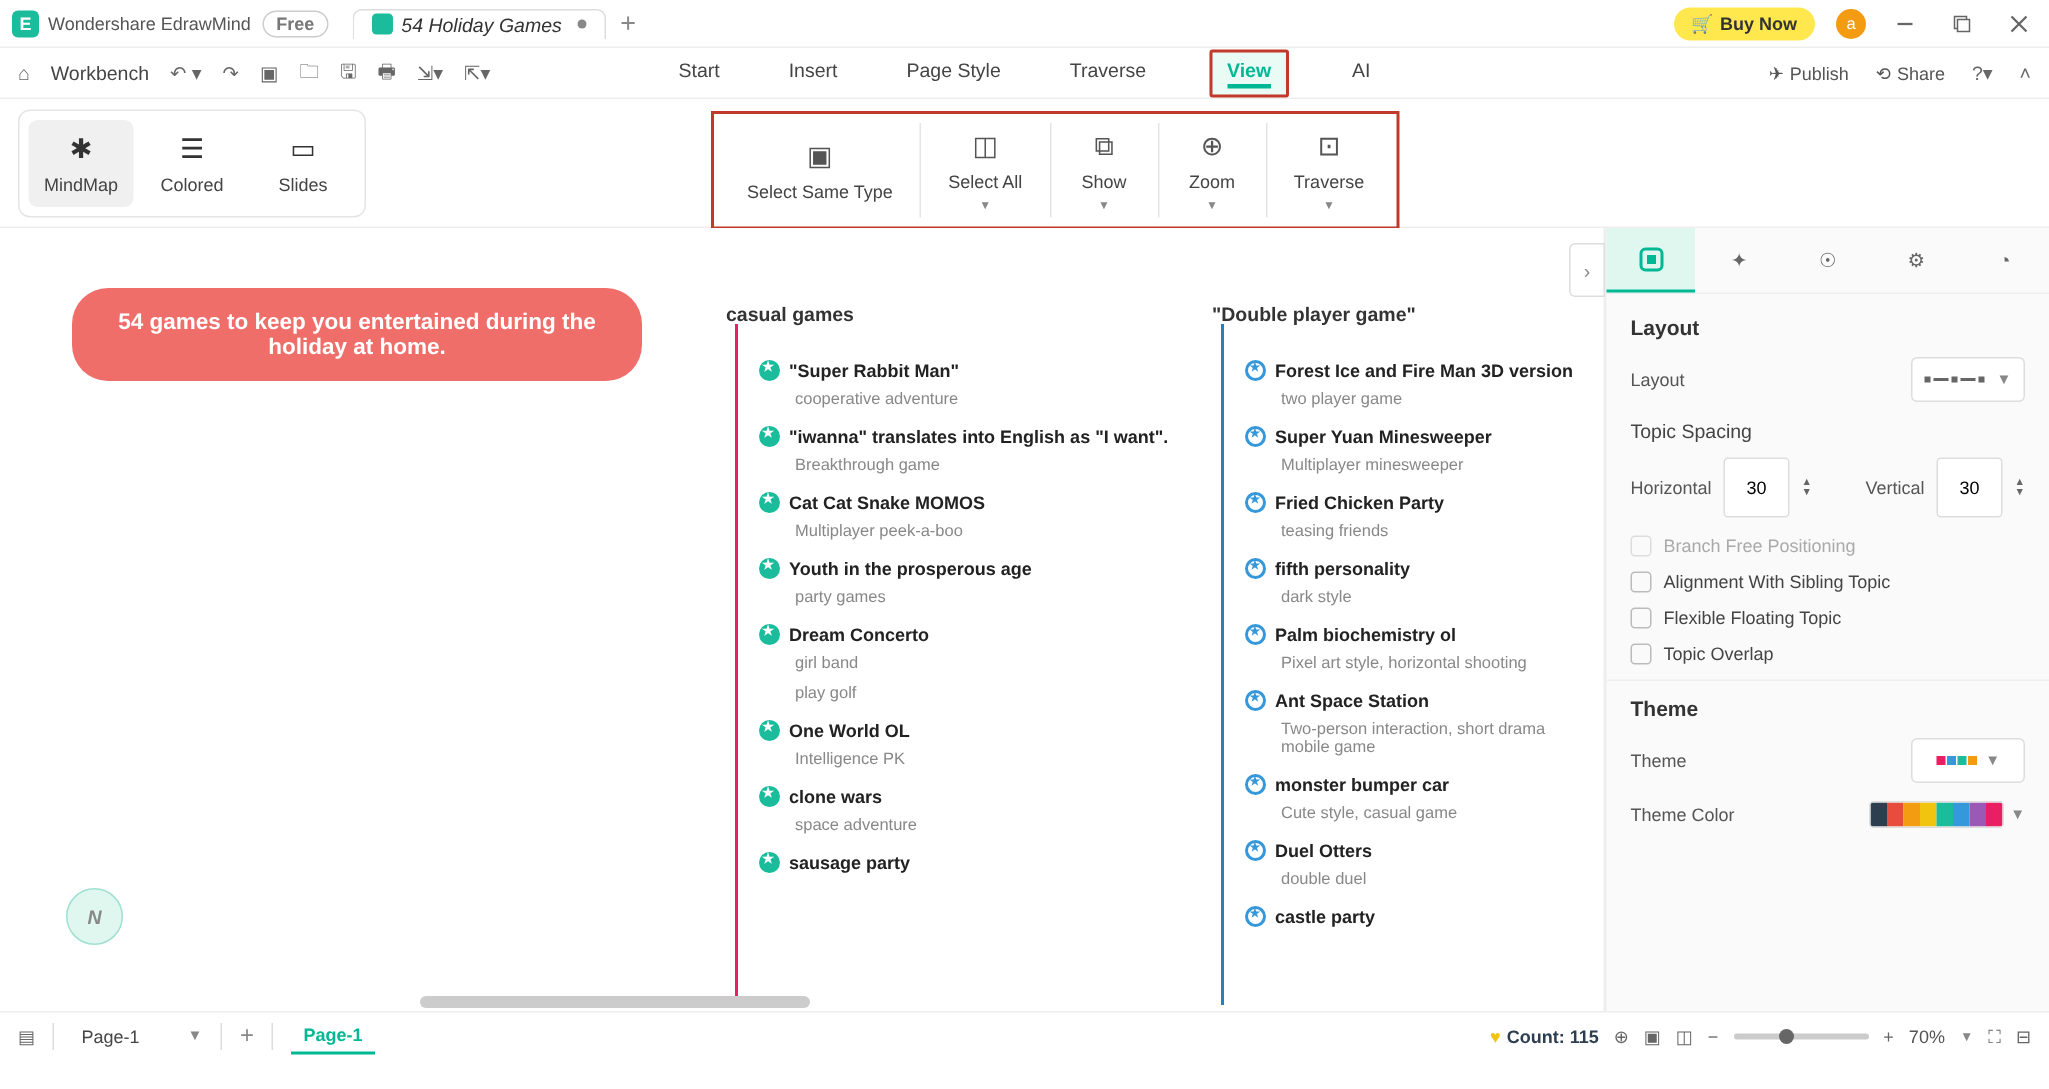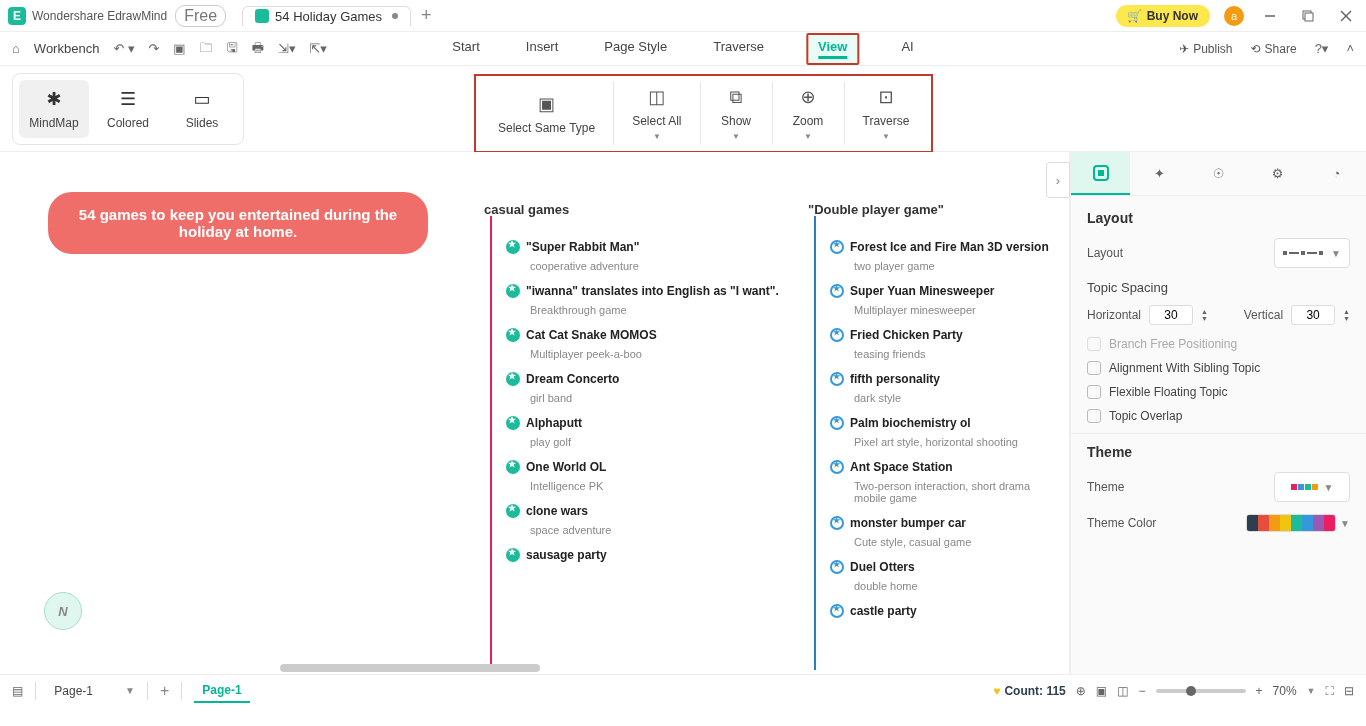--- a/index.html
+++ b/index.html
@@ -1,21 +1,21 @@
 <!DOCTYPE html>
 <html><head>
 <meta charset="utf-8">
 <style>
 * { margin: 0; padding: 0; box-sizing: border-box; font-family: -apple-system, BlinkMacSystemFont, "Segoe UI", sans-serif; }
 body { width: 1366px; height: 726px; background: #fff; overflow: hidden; font-size: 13px; color: #333; }
 .titlebar { display: flex; align-items: center; height: 32px; border-bottom: 1px solid #eee; padding: 0 8px; }
 .app-logo { width: 18px; height: 18px; background: #1abc9c; border-radius: 4px; margin-right: 6px; display: inline-flex; align-items: center; justify-content: center; color: #fff; font-size: 12px; font-weight: bold; }
 .app-name { font-size: 12px; color: #555; }
-.free-badge { font-size: 16px; color: #777; border: 1px solid #ccc; border-radius: 10px; padding: 1px 8px; margin-left: 8px; }
-.tab { display: flex; align-items: center; background: #fff; border: 1px solid #ddd; border-bottom: none; border-radius: 6px 6px 0 0; padding: 4px 12px; margin-left: 16px; height: 20px; }
+.free-badge { font-size: 12px; color: #777; border: 1px solid #ccc; border-radius: 10px; padding: 1px 8px; margin-left: 8px; font-weight: bold; }
+.tab { display: flex; align-items: center; background: #fff; border: 1px solid #ddd; border-bottom: none; border-radius: 6px 6px 0 0; padding: 4px 12px; margin-left: 16px; height: 20px; font-style: italic; }
 .tab .tab-ic { width: 14px; height: 14px; background: #1abc9c; border-radius: 3px; margin-right: 6px; }
 .tab .dot { width: 6px; height: 6px; border-radius: 50%; background: #888; margin-left: 10px; }
 .tab-add { margin-left: 10px; color: #888; font-size: 18px; cursor: pointer; }
 .titlebar-right { margin-left: auto; display: flex; align-items: center; gap: 14px; }
 .buy-now { background: #ffe84d; border-radius: 14px; padding: 4px 12px; font-size: 12px; font-weight: bold; display: flex; align-items: center; gap: 4px; cursor: pointer; }
 .avatar { width: 20px; height: 20px; background: #f39c12; border-radius: 50%; color: #fff; display: flex; align-items: center; justify-content: center; font-size: 11px; }
 .win-btn { cursor: pointer; color: #666; padding: 2px 6px; }
 .win-btn svg { display: block; }
 
 .toolbar2 { display: flex; align-items: center; height: 34px; border-bottom: 1px solid #eee; padding: 0 12px; gap: 14px; }
@@ -59,21 +59,21 @@
 .rpanel { width: 296px; background: #fafafa; border-left: 1px solid #eee; display: flex; flex-direction: column; }
 .rp-tabs { display: flex; border-bottom: 1px solid #eee; height: 44px; }
 .rp-tab { flex: 1; display: flex; align-items: center; justify-content: center; cursor: pointer; color: #666; }
 .rp-tab.active { background: #e0f7f0; color: #00b894; border-bottom: 2px solid #00b894; }
 .rp-body { padding: 14px 16px; overflow: auto; flex: 1; }
 .section-h { font-weight: bold; margin-bottom: 12px; font-size: 14px; }
 .row { display: flex; align-items: center; justify-content: space-between; margin-bottom: 12px; font-size: 12px; color: #555; }
 .layout-sel { width: 76px; height: 30px; border: 1px solid #ddd; border-radius: 4px; display: flex; align-items: center; justify-content: center; gap: 2px; cursor: pointer; background: #fff; }
 .layout-sel .d { width: 4px; height: 4px; background: #666; }
 .sp-ctrl { display: flex; align-items: center; gap: 8px; }
-.num-in { width: 44px; height: 20px; border: 1px solid #ddd; border-radius: 3px; text-align: center; font-size: 12px; }
+.num-in { width: 44px; height: 40px; border: 1px solid #ddd; border-radius: 3px; text-align: center; font-size: 12px; }
 .spin { display: flex; flex-direction: column; font-size: 7px; color: #666; line-height: 7px; cursor: pointer; }
 .chk-row { display: flex; align-items: center; gap: 8px; font-size: 12px; color: #444; margin-bottom: 10px; }
 .chk { width: 14px; height: 14px; border: 1px solid #bbb; border-radius: 3px; }
 .hr { height: 1px; background: #eee; margin: 10px -16px; }
 .branch-grid { display: flex; gap: 6px; }
 .bg-cell { width: 22px; height: 22px; border: 1px solid #ccc; border-radius: 3px; cursor: pointer; background: linear-gradient(90deg,#1abc9c 33%,#3498db 33% 66%,#e74c3c 66%); }
 .bg-cell.sel { outline: 2px solid #888; }
 .theme-color { display: flex; height: 18px; border: 1px solid #ddd; border-radius: 3px; overflow: hidden; }
 .tc { flex: 1; }
 .theme-sel { width: 76px; height: 30px; border: 1px solid #ddd; border-radius: 4px; background: #fff; cursor: pointer; display: flex; align-items: center; justify-content: center; position: relative; }
@@ -241,29 +241,32 @@
         <div class="node">
           <div class="node-main">
             <span class="green-star"></span>
             <span>Cat Cat Snake MOMOS</span>
           </div>
           <div class="sub">Multiplayer peek-a-boo</div>
         </div>
         <div class="node">
           <div class="node-main">
             <span class="green-star"></span>
+            <span>Youth in the prosperous age</span>
+          </div>
+          <div class="sub">party games</div>
+        </div>
+        <div class="node">
+          <div class="node-main">
+            <span class="green-star"></span>
             <span>Dream Concerto</span>
           </div>
           <div class="sub">girl band</div>
         </div>
         <div class="node">
-          <div class="node-main">
-            <span class="green-star"></span>
-            <span>Alphaputt</span>
-          </div>
           <div class="sub">play golf</div>
         </div>
         <div class="node">
           <div class="node-main">
             <span class="green-star"></span>
             <span>One World OL</span>
           </div>
           <div class="sub">Intelligence PK</div>
         </div>
         <div class="node">
@@ -328,21 +331,21 @@
             <span class="blue-star"></span>
             <span>monster bumper car</span>
           </div>
           <div class="sub">Cute style, casual game</div>
         </div>
         <div class="node">
           <div class="node-main">
             <span class="blue-star"></span>
             <span>Duel Otters</span>
           </div>
-          <div class="sub">double home</div>
+          <div class="sub">double duel</div>
         </div>
         <div class="node">
           <div class="node-main">
             <span class="blue-star"></span>
             <span>castle party</span>
           </div>
         </div>
       </div>
 
     <div class="scrollbar-h"></div>

